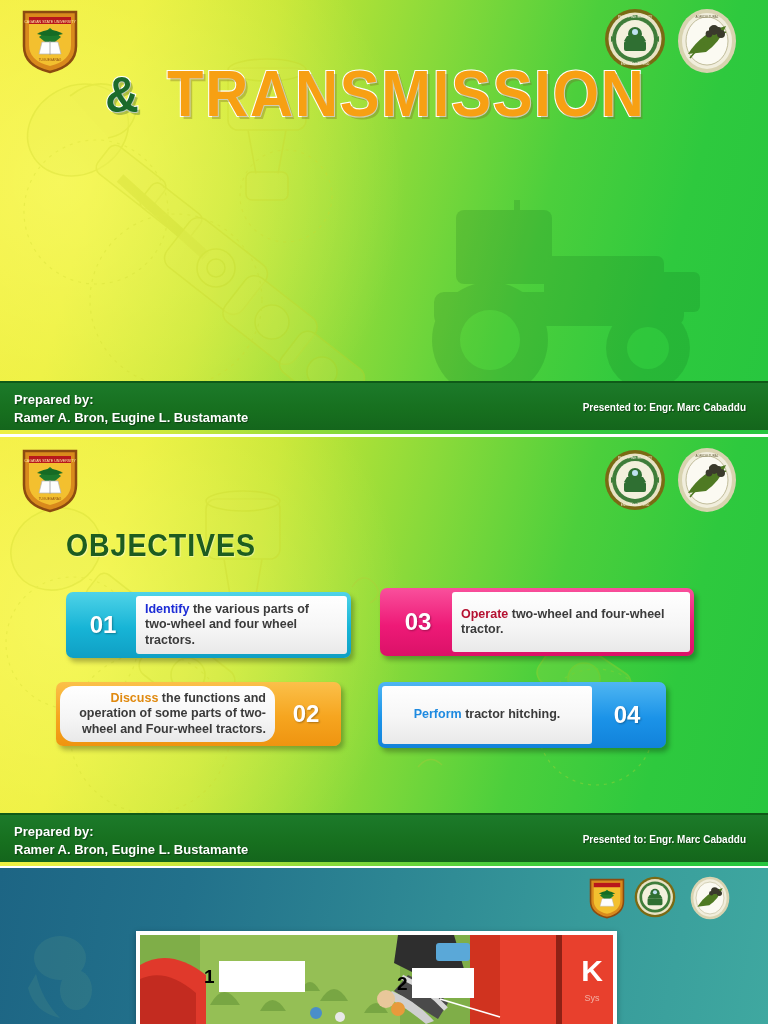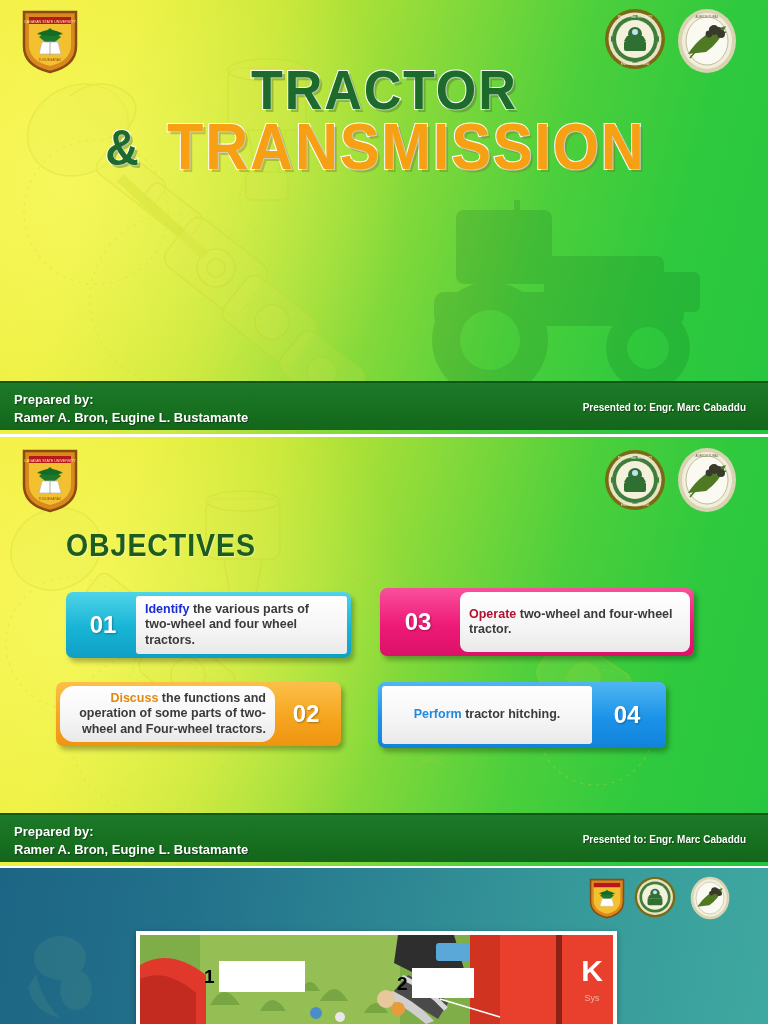--- a/index.html
+++ b/index.html
@@ -137,21 +137,21 @@
   #card2 .kw { color:#e08a10; }
 
   
   #card3 {
     left:380px; top:588px - 437px; width:314px; height:68px;
     background:linear-gradient(180deg,#f9509c 0%,#ee1a77 55%,#db1168 100%);
     box-shadow:3px 4px 5px rgba(0,0,0,.28);
     padding:4px;
   }
   #card3 .num { width:68px; }
-  #card3 .body { border-radius:8px;margin-left:8px; }
+  #card3 .body { border-radius:3px; }
   #card3 .kw { color:#b51131; }
 
   
   #card4 {
     left:378px; top:682px - 437px; width:288px; height:66px;
     background:linear-gradient(180deg,#4fb6f2 0%,#1b93e8 55%,#1182da 100%);
     box-shadow:3px 4px 5px rgba(0,0,0,.28);
     padding:4px;
   }
   #card4 .num { width:70px; order:2; }
@@ -299,23 +299,20 @@
           <circle cx="38" cy="22" r="5"></circle>
           <circle cx="45" cy="26" r="4"></circle>
           <circle cx="33" cy="26" r="3.4"></circle>
           <rect x="33" y="19" width="12" height="6" rx="2"></rect>
         </g>
         <text x="31" y="10" font-family="Liberation Sans, sans-serif" font-size="3" fill="#6b6440" text-anchor="middle">AGRICULTURAL</text>
       </svg>
     </div>
 
     <div class="title-block">
-      <span class="t-line">
-        <span class="t-word t-green ln1">TRACTOR</span>
-      </span>
       <span class="t-line">
         <span class="t-word t-green amp">&amp;</span><span class="t-word t-orange ln2">TRANSMISSION</span>
       </span>
     </div>
 
     <div class="footer" style="top:381px;">
       <div class="prep">
         <div>Prepared by:</div>
         <div>Ramer A. Bron, Eugine L. Bustamante</div>
       </div>

